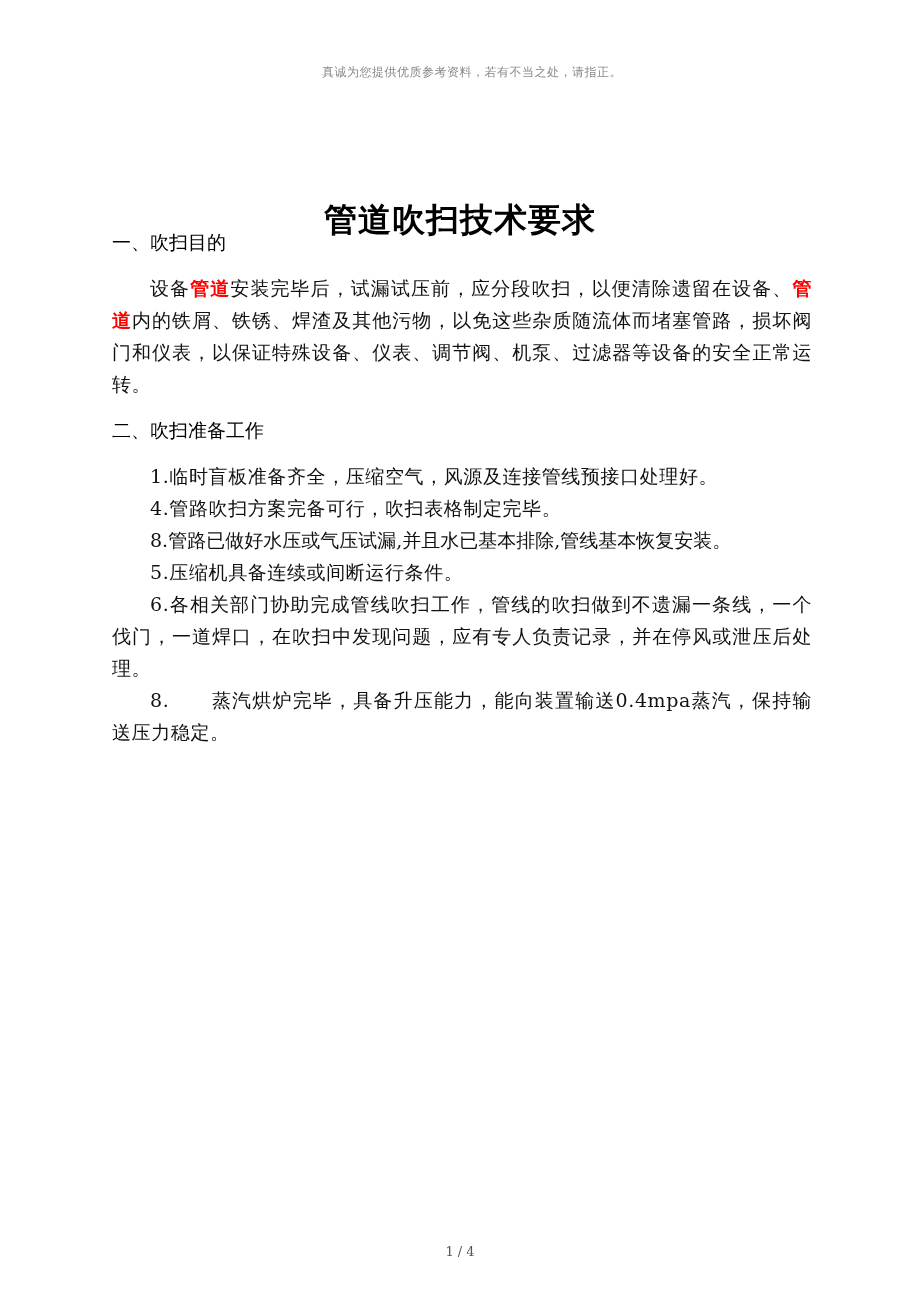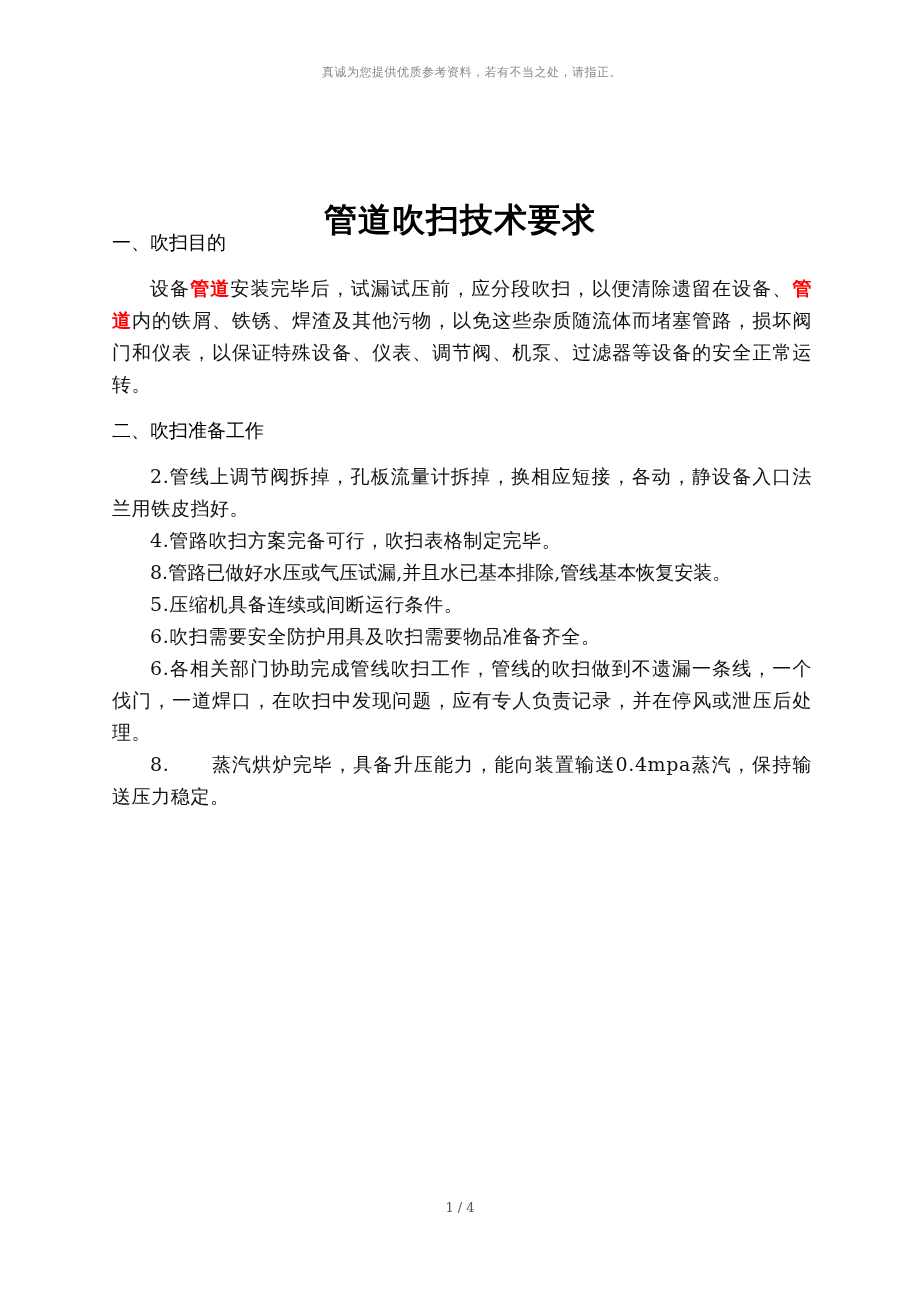--- a/index.html
+++ b/index.html
@@ -9,38 +9,37 @@
                  font-size: 12px; color: #8a8a8a; letter-spacing: 0.5px; padding-left: 12px; }
   .title { position: absolute; top: 158px; left: 0; width: 920px; text-align: center;
            font-family: "DejaVu Sans", "Liberation Sans", sans-serif; font-weight: bold;
            font-size: 33px; color: #000; letter-spacing: 1px; margin-top: 40px; }
   .body { position: absolute; left: 112px; top: 224px; width: 700px; }
   .h { font-family: "DejaVu Sans", "Liberation Sans", sans-serif; font-weight: normal;
        font-size: 19px; color: #000; height: 48px; line-height: 36px; margin: 0; }
   .p { font-size: 19px; line-height: 32px; margin: 0; text-indent: 38px; letter-spacing: 0.6px;
        text-align: justify; }
   .red { color: #ff0000; font-family: "DejaVu Sans", "Liberation Sans", sans-serif; font-weight: bold; }
-  .page-num { position: absolute; top: 1200px; left: 0; width: 920px; text-align: center;
+  .page-num { position: absolute; top: 1244px; left: 0; width: 920px; text-align: center;
               font-size: 13px; color: #555; }
   .gap8 { display: inline-block; width: 42px; }
 </style>
 </head>
 <body>
 
 <div class="header-note">真诚为您提供优质参考资料，若有不当之处，请指正。</div>
 
 <div class="title">管道吹扫技术要求</div>
 
 <div class="body">
   <div class="h">一、吹扫目的</div>
   <p class="p"><span>设备</span><span class="red">管道</span><span>安装完毕后，试漏试压前，应分段吹扫，以便清除遗留在设备、</span><span class="red">管道</span><span>内的铁屑、铁锈、焊渣及其他污物，以免这些杂质随流体而堵塞管路，损坏阀门和仪表，以保证特殊设备、仪表、调节阀、机泵、过滤器等设备的安全正常运转。</span></p>
 
   <div class="h" style="margin-top:12px">二、吹扫准备工作</div>
-  <p class="p">2.管线上调节阀拆掉，孔板流量计拆掉，换相应短接，各动，静设备入口法兰用铁皮挡好。</p>
+  <p class="p">1.临时盲板准备齐全，压缩空气，风源及连接管线预接口处理好。</p>
   <p class="p">4.管路吹扫方案完备可行，吹扫表格制定完毕。</p>
   <p class="p" style="letter-spacing:0">8.管路已做好水压或气压试漏,并且水已基本排除,管线基本恢复安装。</p>
   <p class="p">5.压缩机具备连续或间断运行条件。</p>
-  <p class="p">6.吹扫需要安全防护用具及吹扫需要物品准备齐全。</p>
   <p class="p">6.各相关部门协助完成管线吹扫工作，管线的吹扫做到不遗漏一条线，一个伐门，一道焊口，在吹扫中发现问题，应有专人负责记录，并在停风或泄压后处理。</p>
   <p class="p"><span>8.</span><span class="gap8"></span><span>蒸汽烘炉完毕，具备升压能力，能向装置输送0.4mpa蒸汽，保持输送压力稳定。</span></p>
 </div>
 
 <div class="page-num">1 / 4</div>
 
 </body></html>

